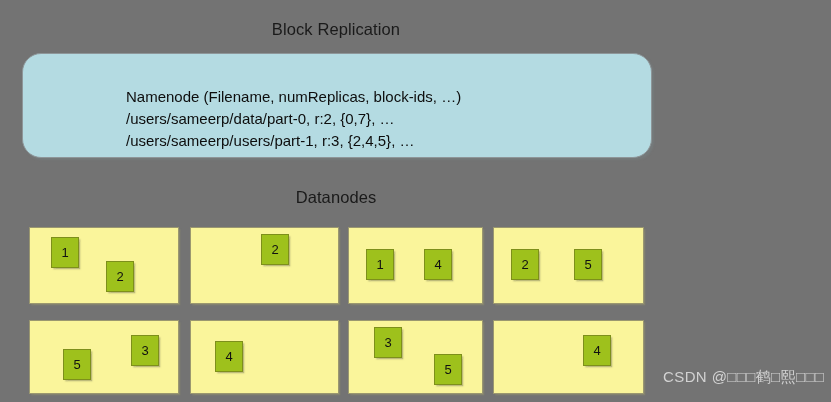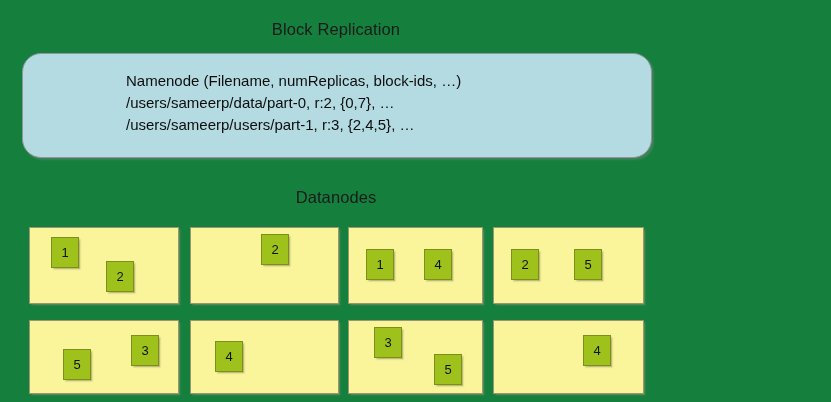--- a/index.html
+++ b/index.html
@@ -4,21 +4,21 @@
 <style>
   html, body {
     margin: 0;
     padding: 0;
     background: #ffffff;
   }
   #page {
     position: relative;
     width: 831px;
     height: 402px;
-    background: #15803d;
+    background: #737373;
     overflow: hidden;
     font-family: "Liberation Sans", sans-serif;
     color: #111111;
   }
 
   
   .section-title {
     position: absolute;
     text-align: center;
     font-size: 16.5px;
@@ -46,21 +46,21 @@
     height: 105px;
     background: #b4dbe2;
     border: 1px solid #8e9699;
     border-radius: 19px;
     box-sizing: border-box;
     box-shadow: 2px 2px 2px rgba(120,130,133,0.45);
   }
   #namenode-text {
     position: absolute;
     left: 103px;
-    top: 16px;
+    top: 32px;
     font-size: 15px;
     line-height: 22px;
     color: #0d0d0d;
     white-space: nowrap;
   }
   #namenode-text .nn-line {
     display: block;
   }
 
   
@@ -143,14 +143,15 @@
       </div>
       <div class="datanode" style="left: 348px; top: 320px; width: 135px; height: 74px;">
         <div class="block" style="left: 25px; top: 6px;">3</div>
         <div class="block" style="left: 85px; top: 33px;">5</div>
       </div>
       <div class="datanode" style="left: 493px; top: 320px; width: 151px; height: 74px;">
         <div class="block" style="left: 89px; top: 14px;">4</div>
       </div>
     </div>
 
+  <div id="watermark">CSDN @□□□鹤□熙□□□</div>
 
 </div>
 
 </body></html>

